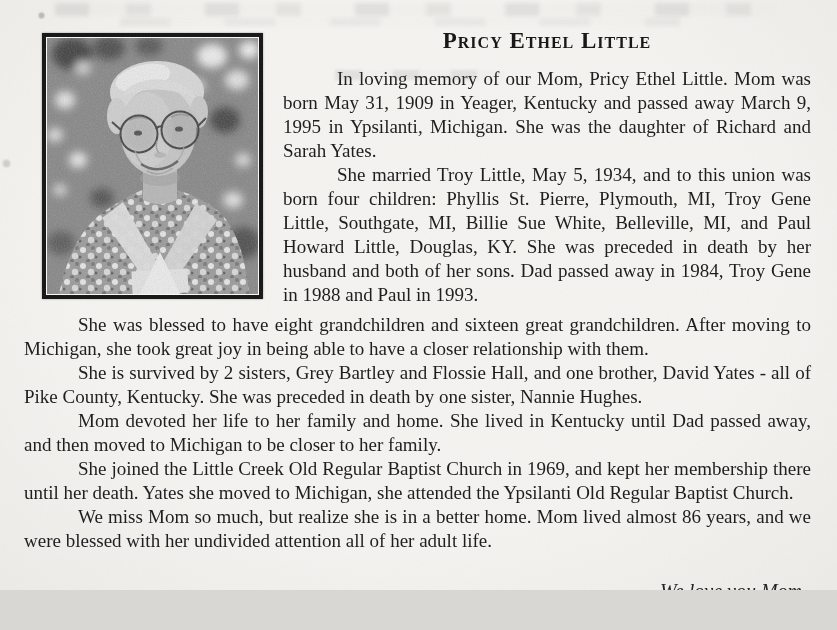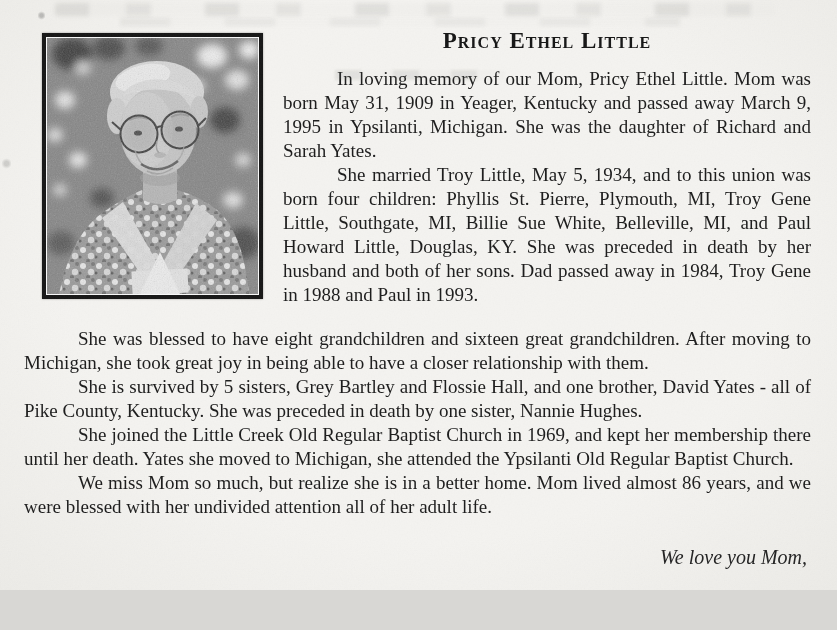--- a/index.html
+++ b/index.html
@@ -39,21 +39,21 @@
     margin: 0 0 13px 0;
     color: #151515;
   }
   p.body-p {
     font-size: 19px;
     line-height: 24px;
     text-align: justify;
     text-indent: 54px;
     color: #1b1b1b;
   }
-  .full-block { margin-top: 20px; }
+  .full-block { margin-top: 6px; }
   
   .closing {
     margin-top: 26px;
     text-align: right;
     font-style: italic;
     font-size: 20px;
     line-height: 24px;
     padding-right: 4px;
     color: #222;
   }
@@ -200,21 +200,22 @@
 
     <div class="col">
       <h1 class="title">Pricy Ethel Little</h1>
       <p class="body-p">In loving memory of our Mom, Pricy Ethel Little. Mom was born May 31, 1909 in Yeager, Kentucky and passed away March 9, 1995 in Ypsilanti, Michigan. She was the daughter of Richard and Sarah Yates.</p>
       <p class="body-p">She married Troy Little, May 5, 1934, and to this union was born four children: Phyllis St. Pierre, Plymouth, MI, Troy Gene Little, Southgate, MI, Billie Sue White, Belleville, MI, and Paul Howard Little, Douglas, KY. She was preceded in death by her husband and both of her sons. Dad passed away in 1984, Troy Gene in 1988 and Paul in 1993.</p>
     </div>
   </div>
 
   <div class="full-block">
     <p class="body-p">She was blessed to have eight grandchildren and sixteen great grandchildren. After moving to Michigan, she took great joy in being able to have a closer relationship with them.</p>
-    <p class="body-p">She is survived by 5 sisters, Grey Bartley and Flossie Hall, and one brother, David Yates - all of Pike County, Kentucky. She was preceded in death by one sister, Nannie Hughes.</p>
+    <p class="body-p">She is survived by 2 sisters, Grey Bartley and Flossie Hall, and one brother, David Yates - all of Pike County, Kentucky. She was preceded in death by one sister, Nannie Hughes.</p>
+    <p class="body-p">Mom devoted her life to her family and home. She lived in Kentucky until Dad passed away, and then moved to Michigan to be closer to her family.</p>
     <p class="body-p">She joined the Little Creek Old Regular Baptist Church in 1969, and kept her membership there until her death. Yates she moved to Michigan, she attended the Ypsilanti Old Regular Baptist Church.</p>
     <p class="body-p">We miss Mom so much, but realize she is in a better home. Mom lived almost 86 years, and we were blessed with her undivided attention all of her adult life.</p>
   </div>
 
   <div class="closing">
     <div>We love you Mom,</div>
   </div>
 
   <svg class="noise-overlay" width="837" height="630">
     <filter id="pagegrain">

